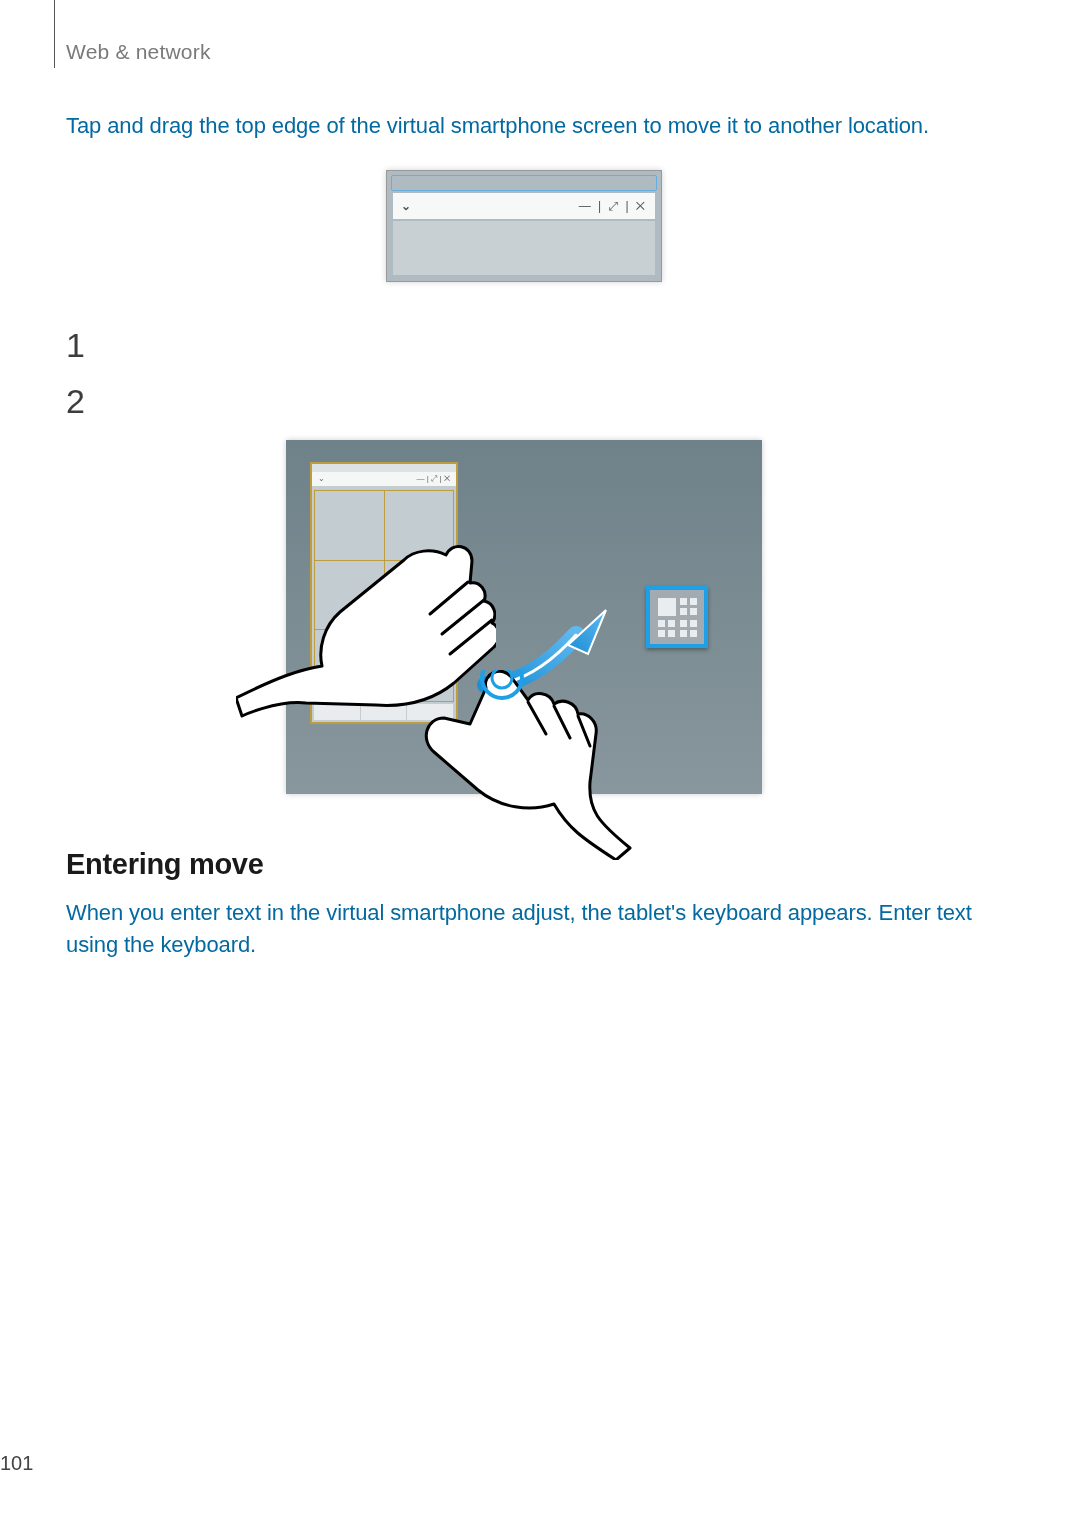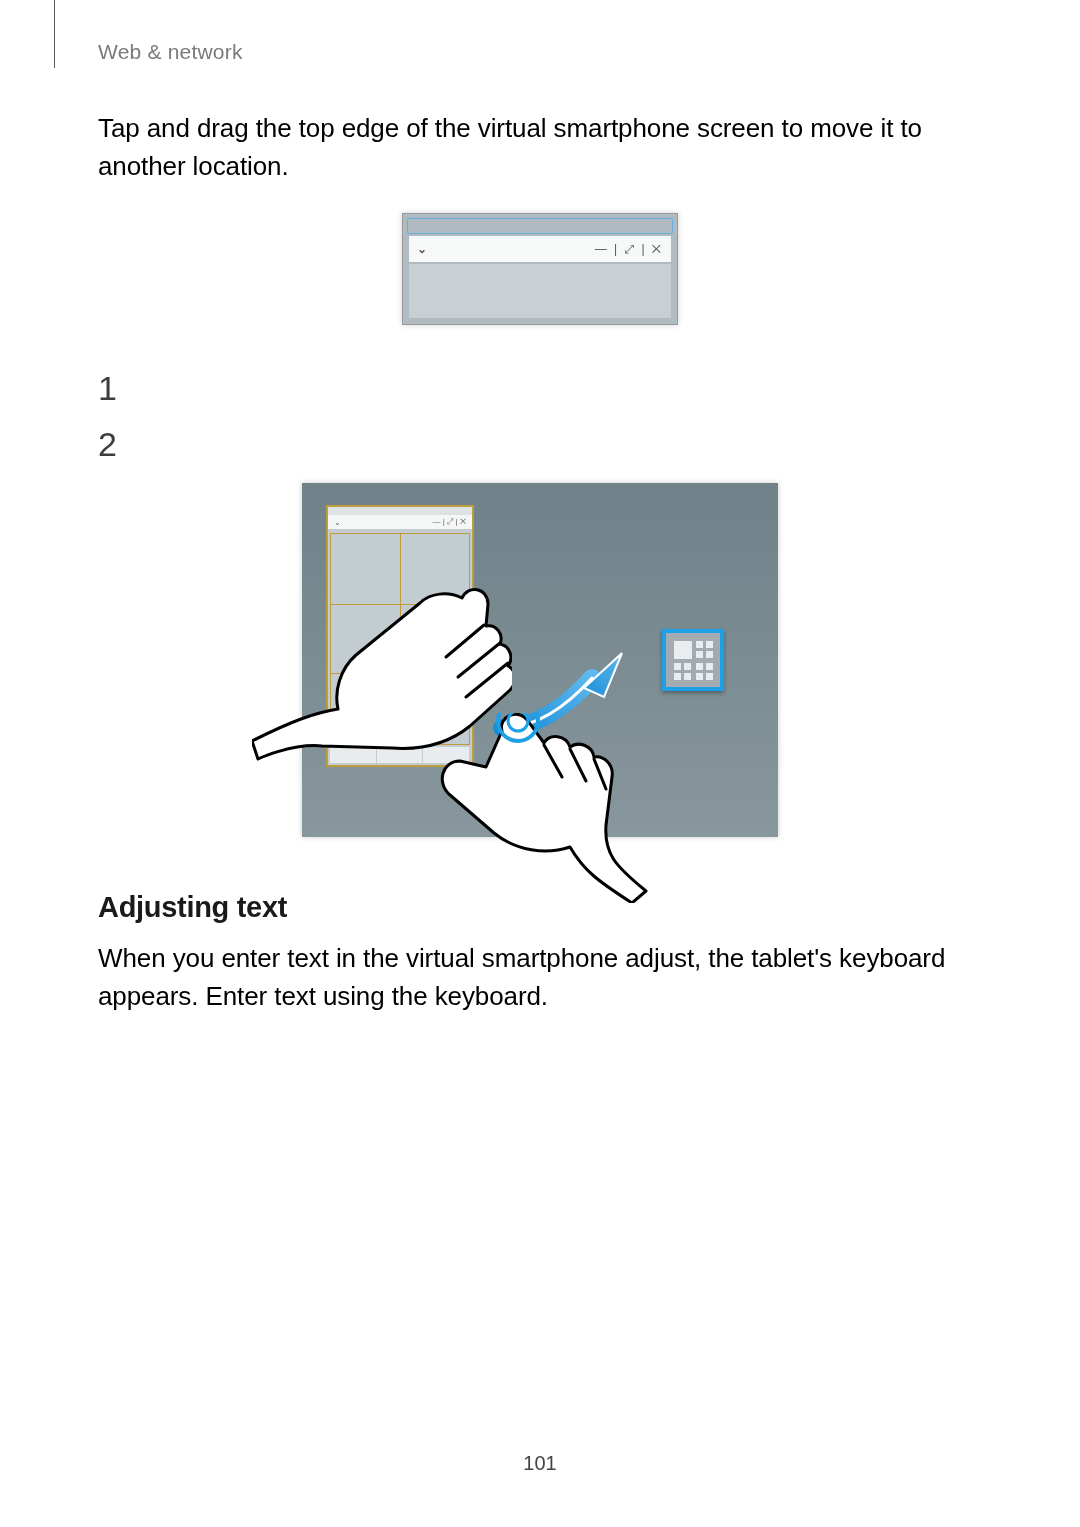--- a/index.html
+++ b/index.html
@@ -9,21 +9,21 @@
     height: 1527px;
     background: #ffffff;
     font-family: "Segoe UI", "Helvetica Neue", Arial, sans-serif;
     color: #1a1a1a;
   }
   .page {
     position: relative;
     width: 1080px;
     height: 1527px;
     box-sizing: border-box;
-    padding: 30px 98px 0 98px;
+    padding: 30px 98px 0 66px;
   }
   .tab-rule {
     position: absolute;
     left: 54px;
     top: 0;
     width: 0;
     height: 68px;
     border-left: 1.5px solid #555;
   }
   .running-head {
@@ -32,24 +32,24 @@
     margin: 10px 0 46px 0;
     letter-spacing: 0.2px;
   }
   h2.sect {
     font-size: 29px;
     font-weight: 700;
     margin: 0 0 16px 0;
     letter-spacing: -0.3px;
   }
   p.body {
-    font-size: 26px;
+    font-size: 22px;
     line-height: 1.45;
     margin: 0 0 28px 0;
-    color: #000000;
+    color: #0369a1;
     letter-spacing: -0.1px;
   }
   .fig-wrap {
     display: flex;
     justify-content: center;
     margin-bottom: 46px;
   }
   
   .fig1 {
     width: 276px;
@@ -235,21 +235,21 @@
   }
   .fig2-hand-bottom {
     left: 130px; top: 230px;
     width: 240px; height: 190px;
   }
 
   .page-number {
     position: absolute;
     bottom: 52px;
     left: 0; right: 0;
-    text-align: center;
+    text-align: left;
     font-size: 20px;
     color: #444;
   }
 </style>
 </head>
 <body>
 
 <div class="page">
   <div class="tab-rule"></div>
 
@@ -368,17 +368,17 @@
         <path d="M112 32 l18 32" fill="none"></path>
         <path d="M138 36 l16 32" fill="none"></path>
         <path d="M162 46 l12 30" fill="none"></path>
         <circle cx="86" cy="8" r="20" fill="none" stroke="#1ea0e6" stroke-width="4"></circle>
         <circle cx="86" cy="8" r="10" fill="none" stroke="#1ea0e6" stroke-width="3"></circle>
       </svg>
 
     </div>
   </div>
 
-  <h2 class="sect">Adjusting text</h2>
+  <h2 class="sect">Entering move</h2>
   <p class="body">When you enter text in the virtual smartphone adjust, the tablet's keyboard appears. Enter text using the keyboard.</p>
 
   <div class="page-number">101</div>
 </div>
 
 </body></html>

